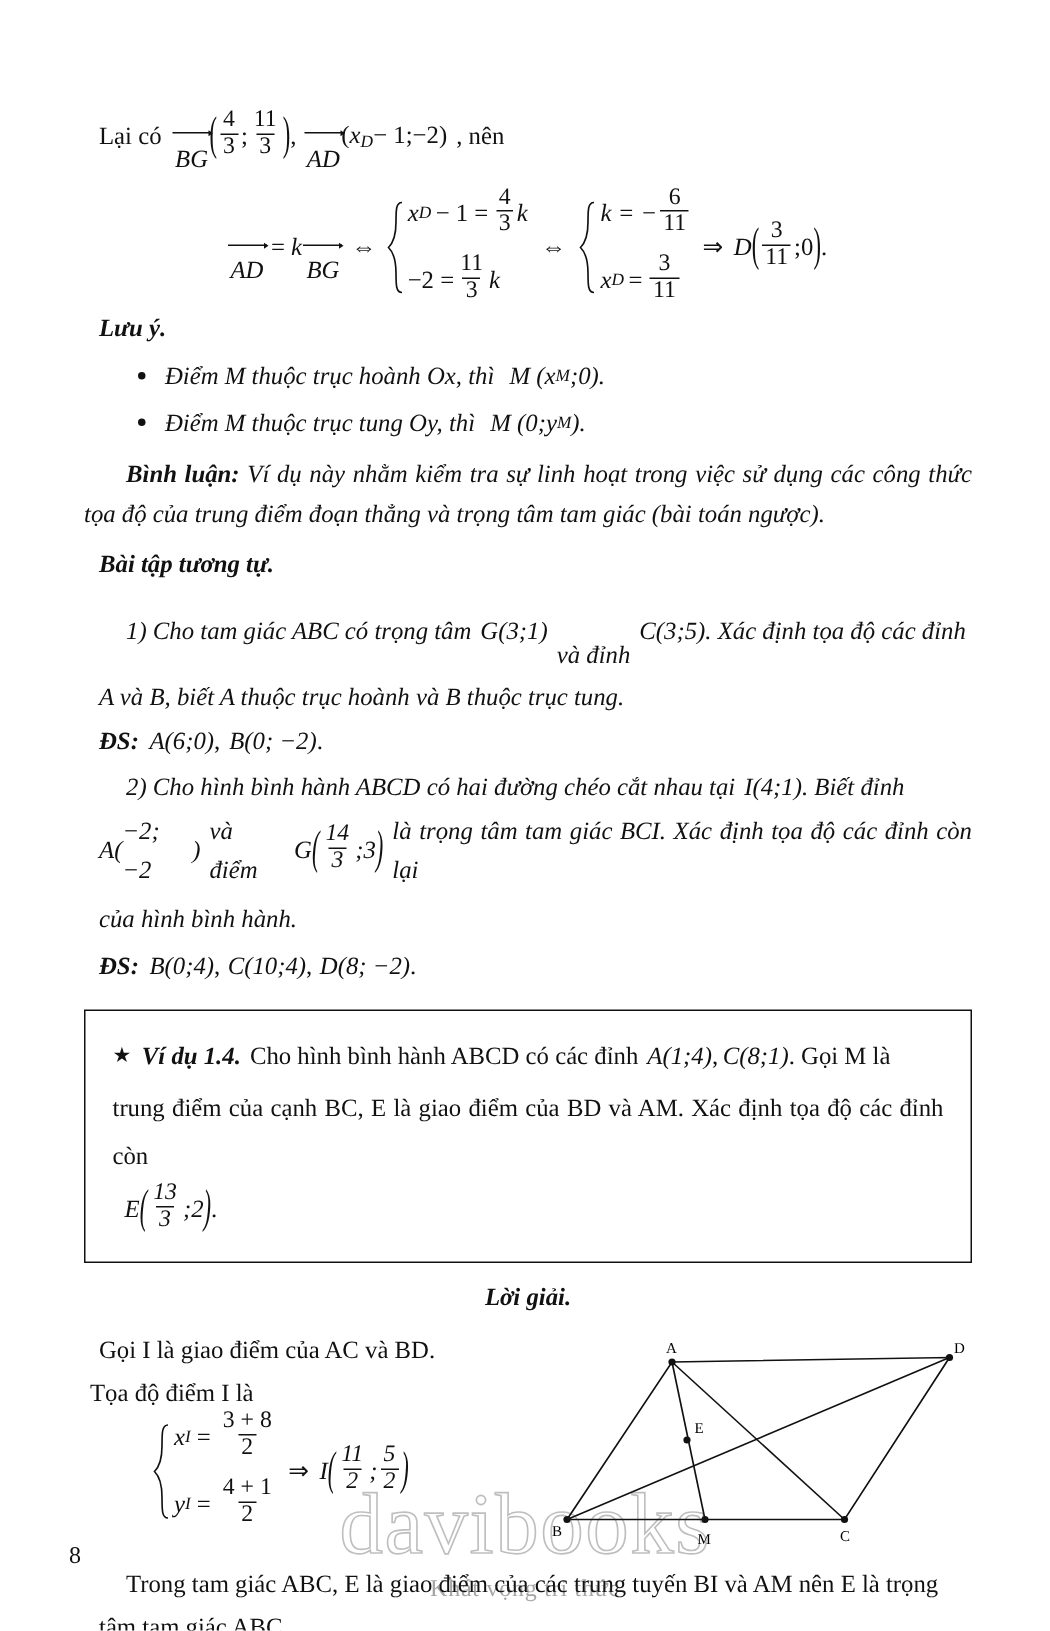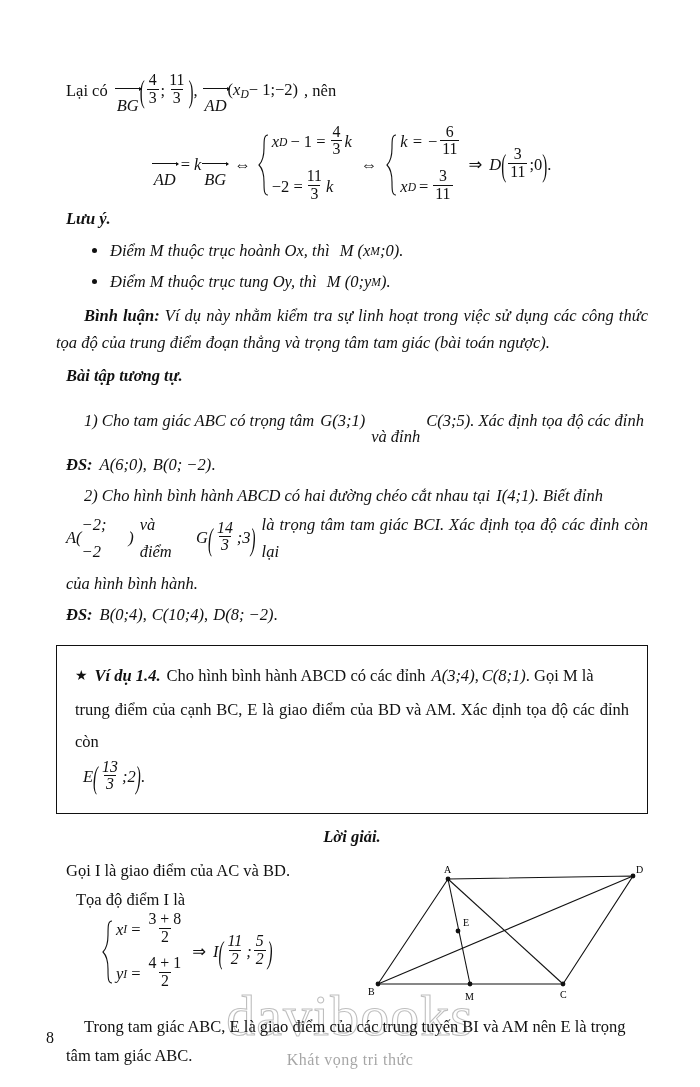--- a/index.html
+++ b/index.html
@@ -328,20 +328,21 @@
     </span>
     <span style="margin-left:6px;margin-top:32px;">và đỉnh</span>
     <span class="paren" style="margin-left:6px;">
       <span>C</span>
         <span>(</span>
         <span>3;5</span>
         <span>)</span>
     </span>
     <span>. Xác định tọa độ các đỉnh</span>
   </div>
+  <div class="p it" style="margin-left:10px;">A và B, biết A thuộc trục hoành và B thuộc trục tung.</div>
 
   <div class="p row" style="margin-left:10px;">
     <span class="bi">ĐS:</span>
     <span class="it paren" style="margin-left:7px;">
       <span>A</span>
         <span>(</span>
         <span>6;0</span>
         <span>)</span>
     </span>
     <span>,</span>
@@ -414,21 +415,21 @@
   </div>
 
   <div class="box">
     <div class="p row" style="flex-wrap:wrap;">
       <span class="star" style="margin-right:7px;">★</span>
       <span class="bi">Ví dụ 1.4.</span>
       <span style="margin-left:6px;">Cho hình bình hành ABCD có các đỉnh</span>
       <span class="it paren" style="margin-left:6px;">
         <span>A</span>
           <span>(</span>
-          <span>3;4</span>
+          <span>1;4</span>
           <span>)</span>
       </span>
       <span>,</span>
       <span class="it paren" style="margin-left:3px;">
         <span>C</span>
           <span>(</span>
           <span>8;1</span>
           <span>)</span>
       </span>
       <span>. Gọi M là</span>
@@ -448,21 +449,21 @@
       </span>
       <span>.</span>
     </div>
   </div>
 
   <div class="p bi center" style="margin-top:6px;">Lời giải.</div>
 
   <div class="solution-wrap">
     <div class="solution-left">
       <div class="p" style="margin-left:10px;">Gọi I là giao điểm của AC và BD.</div>
-      <div class="p" style="margin-left:20px;">Tọa độ điểm I là</div>
+      <div class="p" style="margin-left:4px;">Tọa độ điểm I là</div>
 
       <div class="mathline row" style="margin-left:46px;margin-top:6px;">
         <span class="system" style="height:64px;">
           <span class="brace">
             <svg viewBox="0 0 12 64" preserveAspectRatio="none">
               <path d="M10,1 C6,1 6,6 6,15 C6,26 3,30 1,32 C3,34 6,38 6,49 C6,58 6,63 10,63" fill="none" stroke="#111" stroke-width="1.1"></path>
             </svg>
           </span>
           <span class="sys-rows">
             <span class="row">

